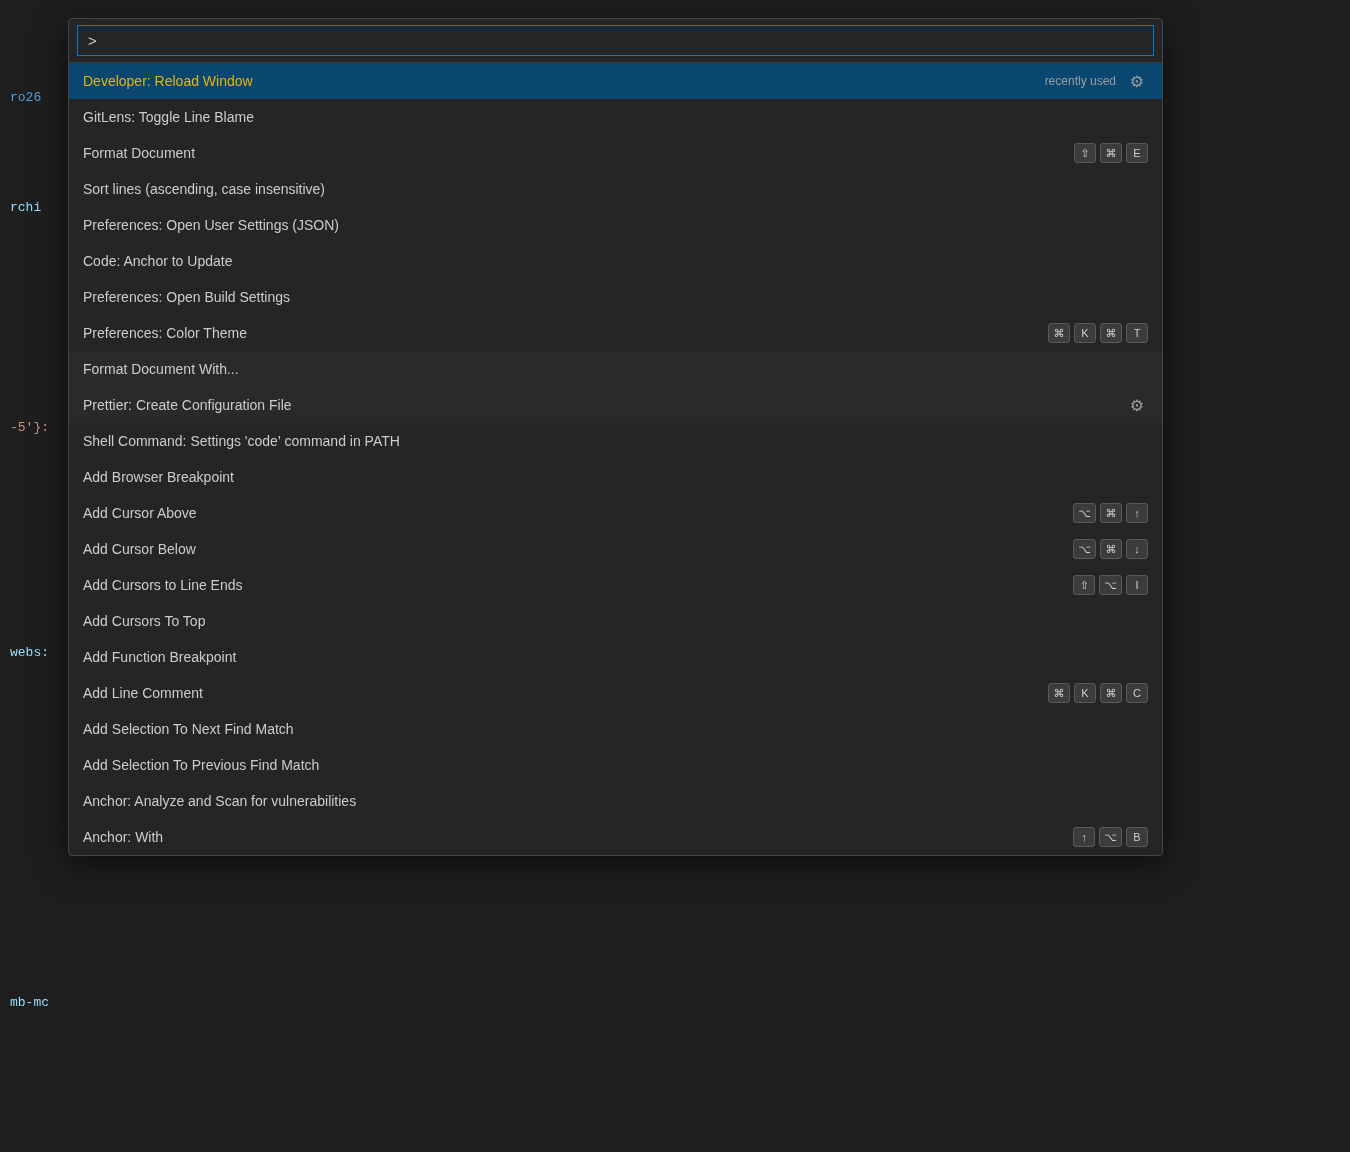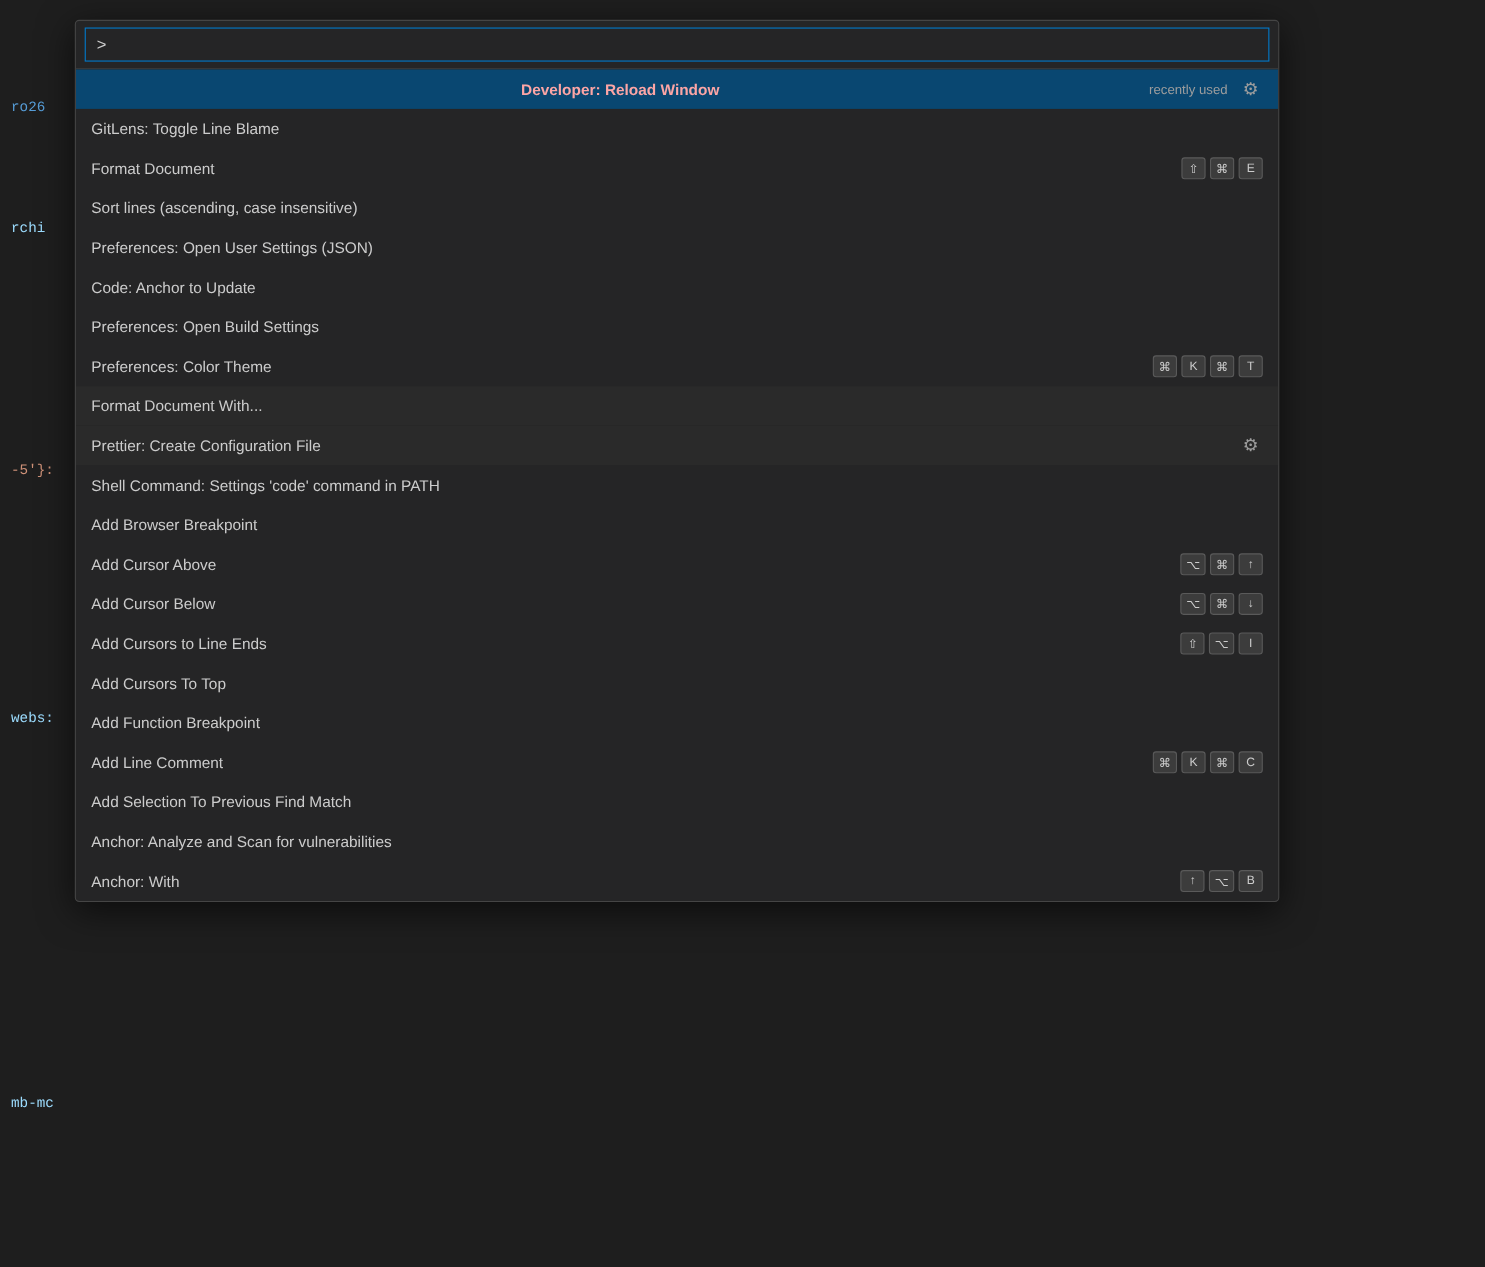--- a/index.html
+++ b/index.html
@@ -88,23 +88,22 @@
       background: #2a2a2a;
     }
 
     .command-label {
       color: #cccccc;
       font-size: 14px;
       flex: 1;
     }
 
     .command-item.selected .command-label {
-      color: #fca5a5;
-      font-weight: 700;
-      text-align: center;
+      color: #eab308;
+      font-weight: 400;
     }
 
     .command-right {
       display: flex;
       align-items: center;
       gap: 4px;
       flex-shrink: 0;
     }
 
     .recently-used-text {
@@ -301,20 +300,24 @@
       <div class="command-item">
         <span class="command-label">Add Line Comment</span>
         <div class="command-right">
           <span class="kbd">⌘</span>
           <span class="kbd">K</span>
           <span class="kbd">⌘</span>
           <span class="kbd">C</span>
         </div>
       </div>
 
+      <div class="command-item">
+        <span class="command-label">Add Selection To Next Find Match</span>
+        <div class="command-right"></div>
+      </div>
 
       <div class="command-item">
         <span class="command-label">Add Selection To Previous Find Match</span>
         <div class="command-right"></div>
       </div>
 
       <div class="command-item">
         <span class="command-label">Anchor: Analyze and Scan for vulnerabilities</span>
         <div class="command-right"></div>
       </div>

